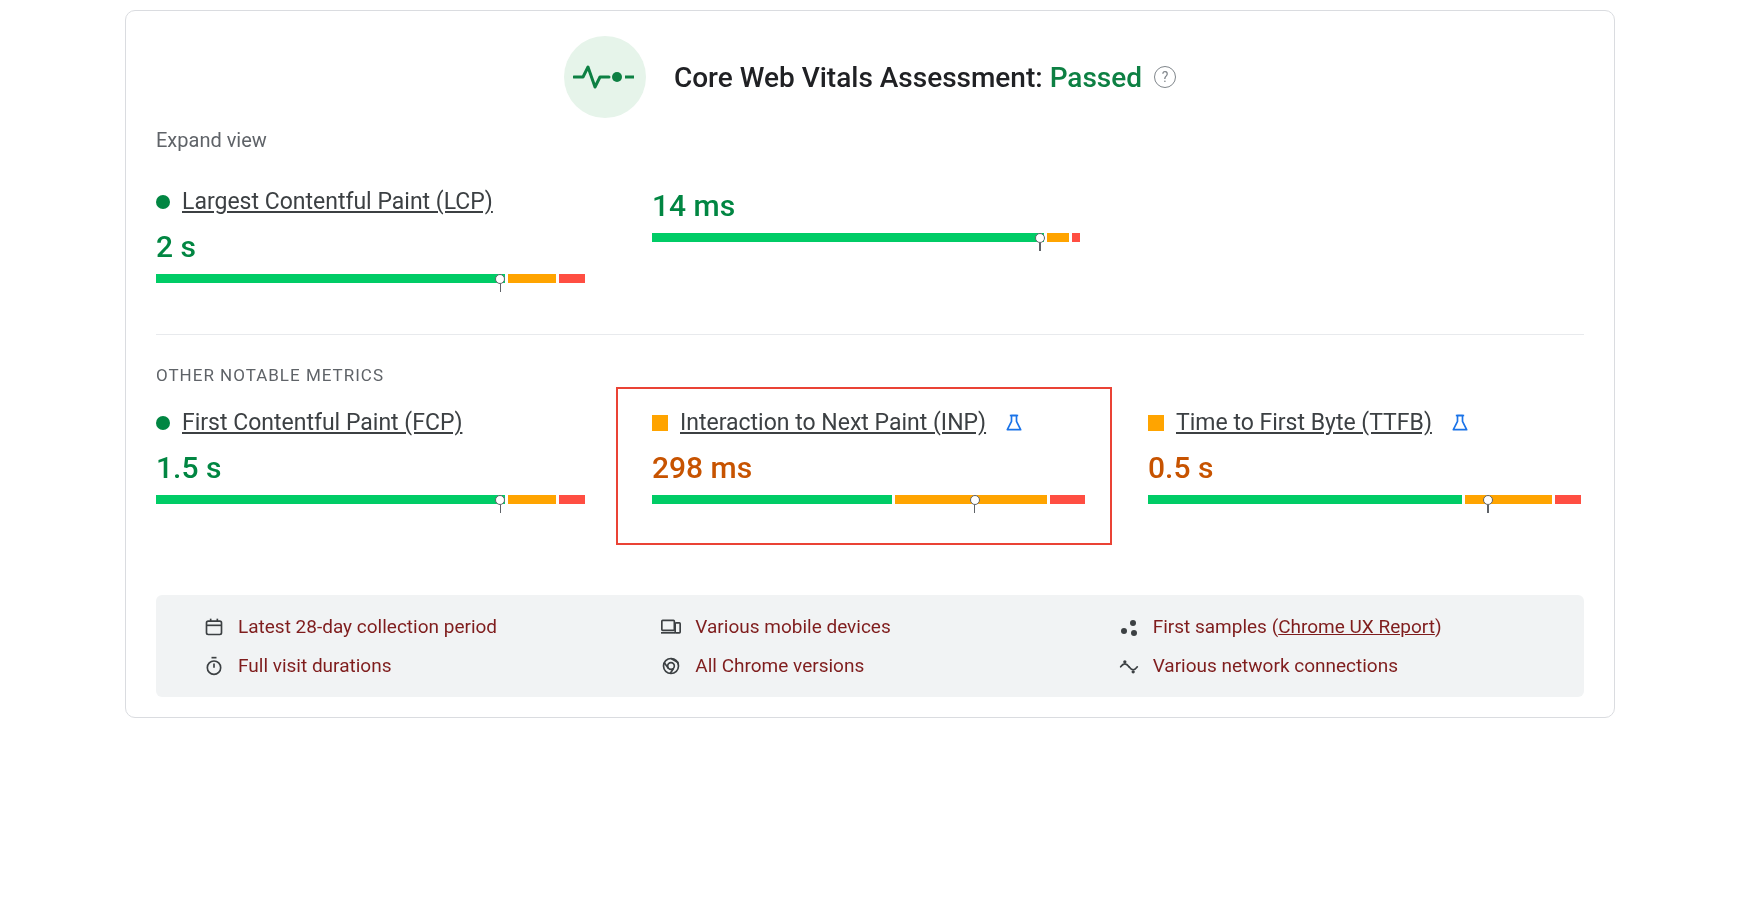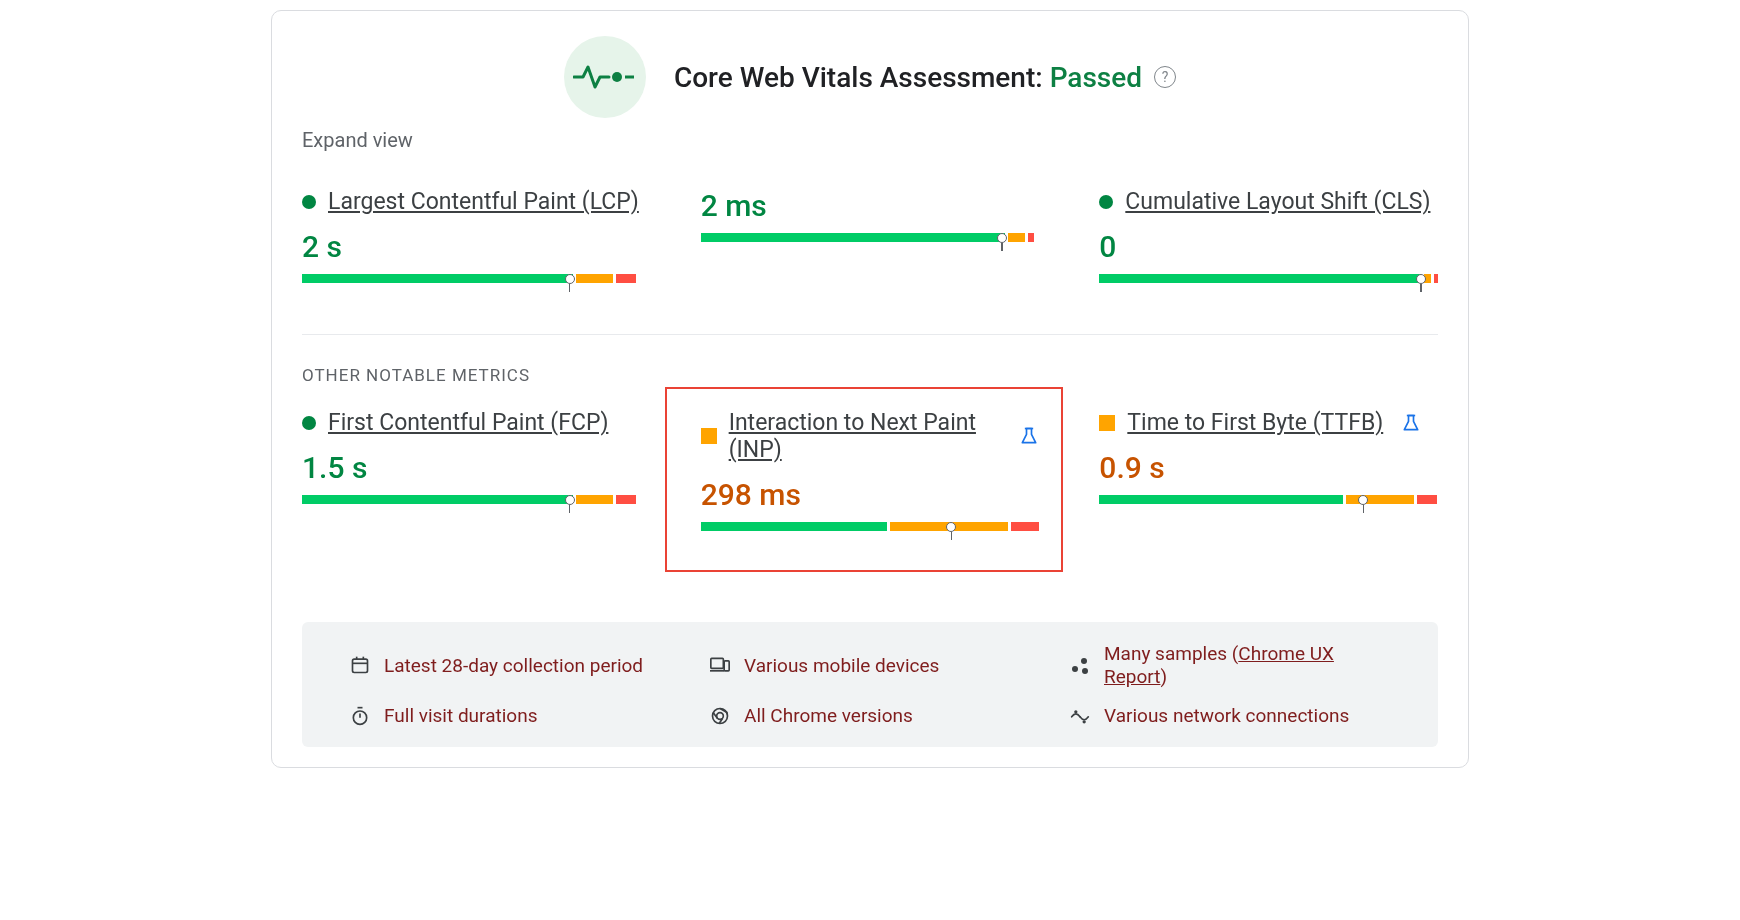--- a/index.html
+++ b/index.html
@@ -7,21 +7,21 @@
       font-family: Roboto, -apple-system, BlinkMacSystemFont, "Segoe UI", Arial, sans-serif;
       background: #fff;
       color: #3c4043;
       padding: 10px;
       font-size: 16px;
     }
     .card {
       border: 1px solid #dadce0;
       border-radius: 10px;
       padding: 25px 30px 20px 30px;
-      width: 1198px;
+      width: 1490px;
       margin: 0 auto;
     }
     .header-row {
       display: flex;
       align-items: center;
       justify-content: center;
       gap: 28px;
       margin-bottom: 10px;
     }
     .pulse-badge {
@@ -203,48 +203,30 @@
             <div class="stem"></div>
           </div>
           <div class="gauge-bar">
             <div class="seg green" style="width:80%"></div>
             <div class="seg amber" style="width:11%"></div>
             <div class="seg red" style="width:6%"></div>
           </div>
         </div>
       </div>
       <div class="metric">
-        <div class="metric-value val-green">2 ms</div>
+        <div class="metric-value val-green">14 ms</div>
         <div class="gauge-wrap">
           <div class="gauge-pin" style="left:89%">
             <div class="circle"></div>
             <div class="stem"></div>
           </div>
           <div class="gauge-bar">
             <div class="seg green" style="width:90%"></div>
             <div class="seg amber" style="width:5%"></div>
             <div class="seg red" style="width:1.8%"></div>
-          </div>
-        </div>
-      </div>
-      <div class="metric">
-        <div class="metric-title">
-          <span class="status-dot dot-green"></span>
-          <span class="metric-name">Cumulative Layout Shift (CLS)</span>
-        </div>
-        <div class="metric-value val-green">0</div>
-        <div class="gauge-wrap">
-          <div class="gauge-pin" style="left:95%">
-            <div class="circle"></div>
-            <div class="stem"></div>
-          </div>
-          <div class="gauge-bar">
-            <div class="seg green" style="width:96%"></div>
-            <div class="seg amber" style="width:2%"></div>
-            <div class="seg red" style="width:1.2%"></div>
           </div>
         </div>
       </div>
     </div>
 
   <hr class="divider">
 
   <div class="section-label">OTHER NOTABLE METRICS</div>
 
   <div class="metrics-row" id="other-row">
@@ -295,21 +277,21 @@
         <div class="metric-title">
           <span class="status-square sq-amber"></span>
           <span class="metric-name">Time to First Byte (TTFB)</span>
           <span class="flask-icon">
             <svg width="20" height="20" viewBox="0 0 24 24" fill="none" stroke="#1a73e8" stroke-width="2" stroke-linejoin="round">
               <path d="M9 3 L9 10 L4 20 L20 20 L15 10 L15 3 Z"></path>
               <line x1="7" y1="3" x2="17" y2="3"></line>
             </svg>
           </span>
         </div>
-        <div class="metric-value val-amber">0.9 s</div>
+        <div class="metric-value val-amber">0.5 s</div>
         <div class="gauge-wrap">
           <div class="gauge-pin" style="left:78%">
             <div class="circle"></div>
             <div class="stem"></div>
           </div>
           <div class="gauge-bar">
             <div class="seg green" style="width:72%"></div>
             <div class="seg amber" style="width:20%"></div>
             <div class="seg red" style="width:6%"></div>
           </div>
@@ -340,21 +322,21 @@
       <span>Various mobile devices</span>
     </div>
     <div class="footer-item">
       <span class="ico">
         <svg width="20" height="20" viewBox="0 0 20 20">
             <circle cx="5" cy="14" r="3" fill="#3c4043"></circle>
             <circle cx="14" cy="6" r="3" fill="#3c4043"></circle>
             <circle cx="15" cy="16" r="3" fill="#3c4043"></circle>
           </svg>
       </span>
-      <span><span>Many samples (</span><span class="underline">Chrome UX Report</span><span>)</span></span>
+      <span><span>First samples (</span><span class="underline">Chrome UX Report</span><span>)</span></span>
     </div>
     <div class="footer-item">
       <span class="ico">
         <svg width="20" height="20" viewBox="0 0 24 24" fill="none" stroke="#3c4043" stroke-width="2">
             <circle cx="12" cy="14" r="8"></circle>
             <line x1="12" y1="14" x2="12" y2="9"></line>
             <line x1="9" y1="2" x2="15" y2="2"></line>
           </svg>
       </span>
       <span>Full visit durations</span>

